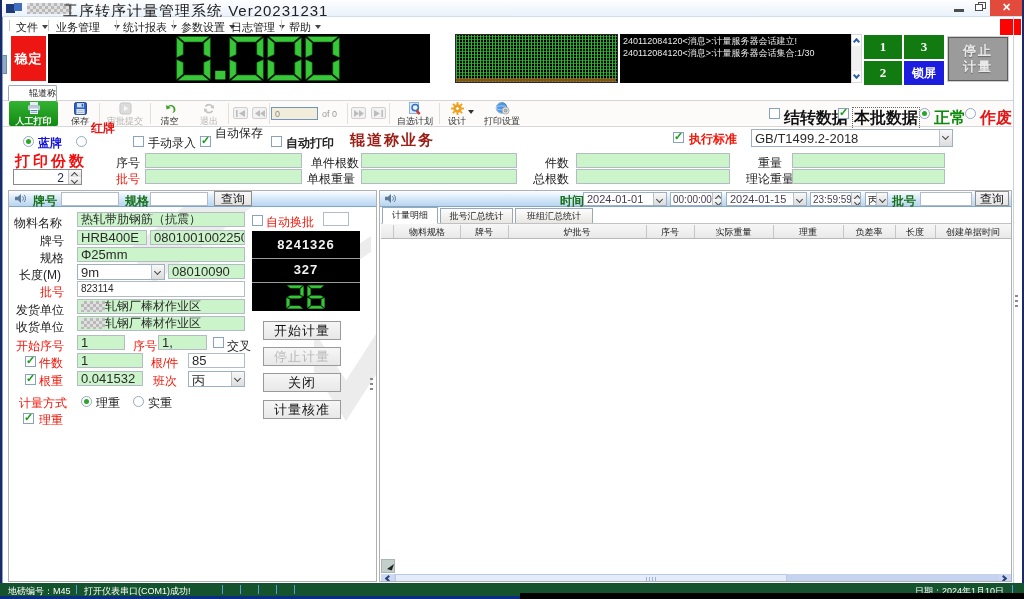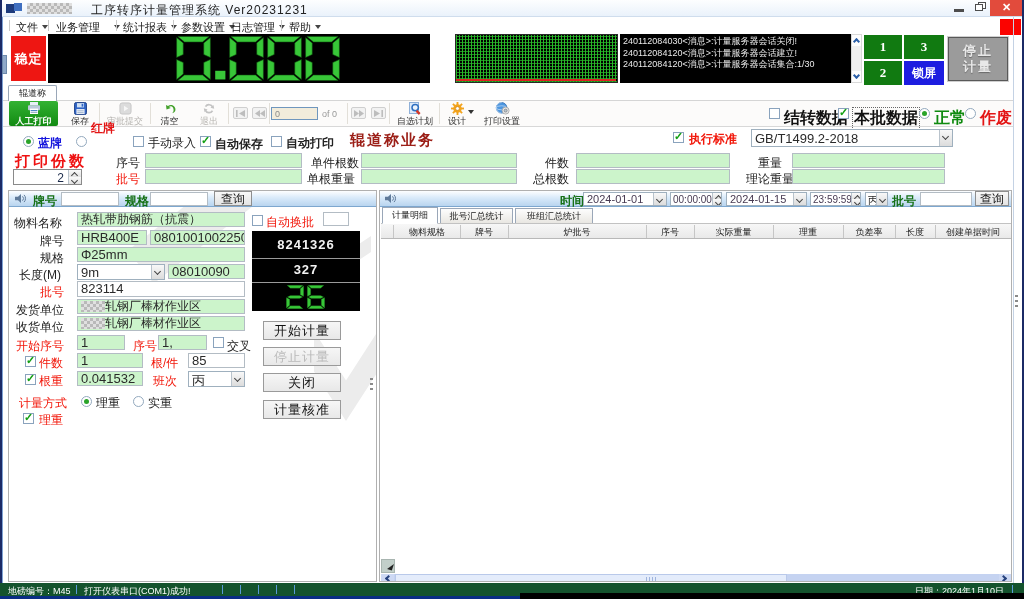--- a/index.html
+++ b/index.html
@@ -12,21 +12,21 @@
   #win-left-border { left:0; top:0; width:2px; height:599px; background:#1b2a66; z-index:40; }
   #win-left-inner { left:2px; top:17px; width:1px; height:566px; background:#7fa3d4; z-index:40; }
   #win-right-border { left:1022px; top:0; width:2px; height:599px; background:#1b2a66; z-index:40; }
   #win-right-inner { left:1013px; top:17px; width:1px; height:566px; background:#c4d2e4; z-index:40; }
   #left-grip { left:2px; top:55px; width:5px; height:19px; background:#8fa9c9; border:1px solid #6d89ab; z-index:41; }
   #title-icon { left:6px; top:3px; width:16px; height:11px; }
   #title-icon .sq1 { position:absolute; left:0; top:1px; width:9px; height:9px; background:#1d3a7c; }
   #title-icon .sq2 { position:absolute; left:8px; top:0; width:8px; height:8px; background:#3f6fc0; }
   .mosaic { background-image:linear-gradient(45deg,#b9b9b9 25%,transparent 25%,transparent 75%,#b9b9b9 75%),linear-gradient(45deg,#b9b9b9 25%,#e0e0e0 25%,#e0e0e0 75%,#b9b9b9 75%); background-size:6px 6px; background-position:0 0,3px 3px; }
   #title-censored { left:27px; top:3px; width:45px; height:11px; }
-  #title-text { left:91px; top:2px; font-size:12px; color:#222; letter-spacing:1px; white-space:nowrap; }
+  #title-text { left:63px; top:2px; font-size:15px; color:#222; letter-spacing:1px; white-space:nowrap; }
   #btn-min { left:950px; top:0; width:18px; height:16px; text-align:center; }
   #btn-min i { position:absolute; left:4px; top:9px; width:10px; height:3px; background:#4d4d4d; }
   #btn-restore { left:971px; top:0; width:18px; height:16px; }
   #btn-restore i { position:absolute; left:4px; top:4px; width:8px; height:7px; border:1px solid #4d4d4d; background:#fff; }
   #btn-restore i:first-child { left:7px; top:2px; }
   #btn-close { left:990px; top:0; width:33px; height:16px; background:#e24b3c; color:#fff; font-size:11px; font-weight:bold; text-align:center; line-height:15px; }
 
   
   #menubar { left:3px; top:17px; width:1010px; height:17px; background:#fff; }
   .menu-item { position:absolute; top:3px; font-size:11px; color:#1a1a1a; white-space:nowrap; }
@@ -49,21 +49,21 @@
   .scroll-btn { position:absolute; left:0; width:9px; height:11px; background:#fdfdfd; }
   .chev { position:absolute; width:5px; height:5px; border-right:2px solid #2b5fa8; border-bottom:2px solid #2b5fa8; }
   .chev.up { transform:rotate(-135deg); left:2px; top:4px; }
   .chev.down { transform:rotate(45deg); left:2px; top:2px; }
   .keypad-btn { position:absolute; color:#fff; font-weight:bold; font-size:13px; font-family:"Liberation Serif",serif; display:flex; align-items:center; justify-content:center; background:#117a11; }
   #key-lock { background:#1d1de0; font-family:"Liberation Sans",sans-serif; font-size:12px; }
   #stop-btn { left:948px; top:37px; width:60px; height:44px; background:#9b9b9b; border:1px solid #585858; outline:1px solid #cfcfcf; color:#e8e8e8; font-size:13px; font-weight:bold; text-align:center; line-height:16px; padding-top:5px; letter-spacing:2px; text-shadow:0 1px 1px #6a6a6a; }
   #red-indicator { left:1000px; top:19px; width:21px; height:16px; background:#fb0300; z-index:5; }
 
   
-  #main-tab { left:8px; top:85px; width:49px; height:16px; background:#fff; border:1px solid #9aa7b8; border-bottom:none; border-radius:2px 2px 0 0; font-size:9px; text-align:center; line-height:15px; z-index:2; }
+  #main-tab { left:8px; top:85px; width:49px; height:16px; background:#fff; border:1px solid #9aa7b8; border-bottom:none; border-radius:2px 2px 0 0; font-size:9px; text-align:right; line-height:15px; z-index:2; }
   #tabline { left:3px; top:100px; width:1011px; height:1px; background:#d5d5d5; }
   #toolbar { left:3px; top:101px; width:1011px; height:26px; background:#fcfbfa; border-bottom:1px solid #d8d8d8; }
   .tb-sep { position:absolute; top:2px; width:1px; height:21px; background:#e2dfd8; }
   .tb-btn { position:absolute; top:0; text-align:center; font-size:9px; color:#333; }
   .tb-btn .ic { display:block; height:13px; margin:1px auto 0; }
   .tb-btn .cap { display:block; margin-top:0; white-space:nowrap; }
   .tb-btn.disabled { color:#b5b3af; }
   #tb-manual { left:6px; width:49px; height:25px; background:linear-gradient(#33b233,#128a12); color:#fff; font-weight:bold; border-radius:2px; }
   .nav-btn { position:absolute; top:6px; width:15px; height:12px; background:#f2f2f2; border:1px solid #cfcfcf; border-radius:2px; display:flex; align-items:center; justify-content:center; }
   #tb-count { left:268px; top:6px; width:47px; height:13px; background:#f2ecdb; border:1px solid #6f96bd; font-size:9px; color:#8a8a8a; padding:1px 0 0 3px; }
@@ -216,21 +216,20 @@
         <polygon points="56,2 56,42 45,36 45,13" fill="#38c738" stroke="#0d4d0d" stroke-width="1"></polygon>
         <polygon points="56,46 56,86 45,75 45,52" fill="#38c738" stroke="#0d4d0d" stroke-width="1"></polygon>
         <polygon points="2,88 54,88 43,77 13,77" fill="#38c738" stroke="#0d4d0d" stroke-width="1"></polygon>
         <polygon points="0,46 11,52 11,75 0,86" fill="#38c738" stroke="#0d4d0d" stroke-width="1"></polygon>
         <polygon points="0,2 11,13 11,36 0,42" fill="#38c738" stroke="#0d4d0d" stroke-width="1"></polygon>
       </svg></div>
 </div>
 <div class="abs" id="matrix-panel"></div>
 <div class="abs" id="matrix-redline"></div>
 <div class="abs" id="log-panel">
-  <div>240112084030&lt;消息&gt;:计量服务器会话关闭!</div>
   <div>240112084120&lt;消息&gt;:计量服务器会话建立!</div>
   <div>240112084120&lt;消息&gt;:计量服务器会话集合:1/30</div>
 </div>
 <div class="abs" id="log-scroll">
   <span class="scroll-btn" style="top:0">
       <span class="chev up"></span>
     </span>
   <span class="scroll-btn" style="bottom:0">
       <span class="chev down"></span>
     </span>
@@ -366,21 +365,21 @@
   <span class="opt-label red" style="left:977px;top:7px">作废</span>
 </div>
 
 <span class="radio sel abs" style="left:23px;top:136px"></span>
 <span class="opt-label blue" style="left:38px;top:135px;font-size:12px">蓝牌</span>
 <span class="radio abs" style="left:76px;top:136px"></span>
 <span class="opt-label red" style="left:91px;top:120px;font-size:12px">红牌</span>
 <span class="cb abs" style="left:133px;top:136px"></span>
 <span class="flabel" style="left:148px;top:135px">手动录入</span>
 <span class="cb checked abs" style="left:200px;top:136px"></span>
-<span class="flabel" style="left:215px;top:136px;font-weight:bold">自动保存</span>
+<span class="flabel" style="left:215px;top:125px;font-weight:normal">自动保存</span>
 <span class="cb abs" style="left:271px;top:136px"></span>
 <span class="flabel" style="left:286px;top:135px;font-weight:bold">自动打印</span>
 <div class="abs" id="business-title">辊道称业务</div>
 
 <span class="cb checked abs" style="left:673px;top:132px"></span>
 <span class="flabel red" style="left:689px;top:131px;font-weight:bold">执行标准</span>
 <div class="combo abs" style="left:751px;top:129px;width:202px;height:18px">
   <span class="val" style="font-size:13px">GB/T1499.2-2018</span>
   <span class="cbtn"></span>
 </div>
@@ -443,21 +442,21 @@
   <span class="ginput zc" style="left:68px;top:56px;width:168px;height:15px;font-size:13px">Φ25mm</span>
 
   <span class="flabel zc" style="left:10px;top:76px">长度(M)</span>
   <div class="combo zc" style="left:68px;top:73px;width:88px;height:16px">
     <span class="val" style="font-size:13px;top:0">9m</span>
     <span class="cbtn"></span>
   </div>
   <span class="ginput zc" style="left:159px;top:73px;width:77px;height:15px;font-size:13px">08010090</span>
 
   <span class="flabel red zc" style="left:31px;top:93px">批号</span>
-  <span class="winput zc" style="left:68px;top:90px;width:168px;height:16px;font-size:13px">823114</span>
+  <span class="winput zc" style="left:68px;top:90px;width:168px;height:16px;font-size:10px">823114</span>
 
   <span class="flabel zc" style="left:7px;top:111px">发货单位</span>
   <span class="ginput zc" style="left:68px;top:108px;width:168px;height:15px"><span class="mosaic" style="display:inline-block;width:24px;height:11px;vertical-align:-2px"></span><span>轧钢厂棒材作业区</span></span>
 
   <span class="flabel zc" style="left:7px;top:128px">收货单位</span>
   <span class="ginput zc" style="left:68px;top:125px;width:168px;height:15px"><span class="mosaic" style="display:inline-block;width:24px;height:11px;vertical-align:-2px"></span><span>轧钢厂棒材作业区</span></span>
 
   <span class="flabel red zc" style="left:7px;top:147px">开始序号</span>
   <span class="ginput zc" style="left:68px;top:144px;width:48px;height:15px;font-size:13px">1</span>
   <span class="flabel red zc" style="left:124px;top:147px">序号</span>

